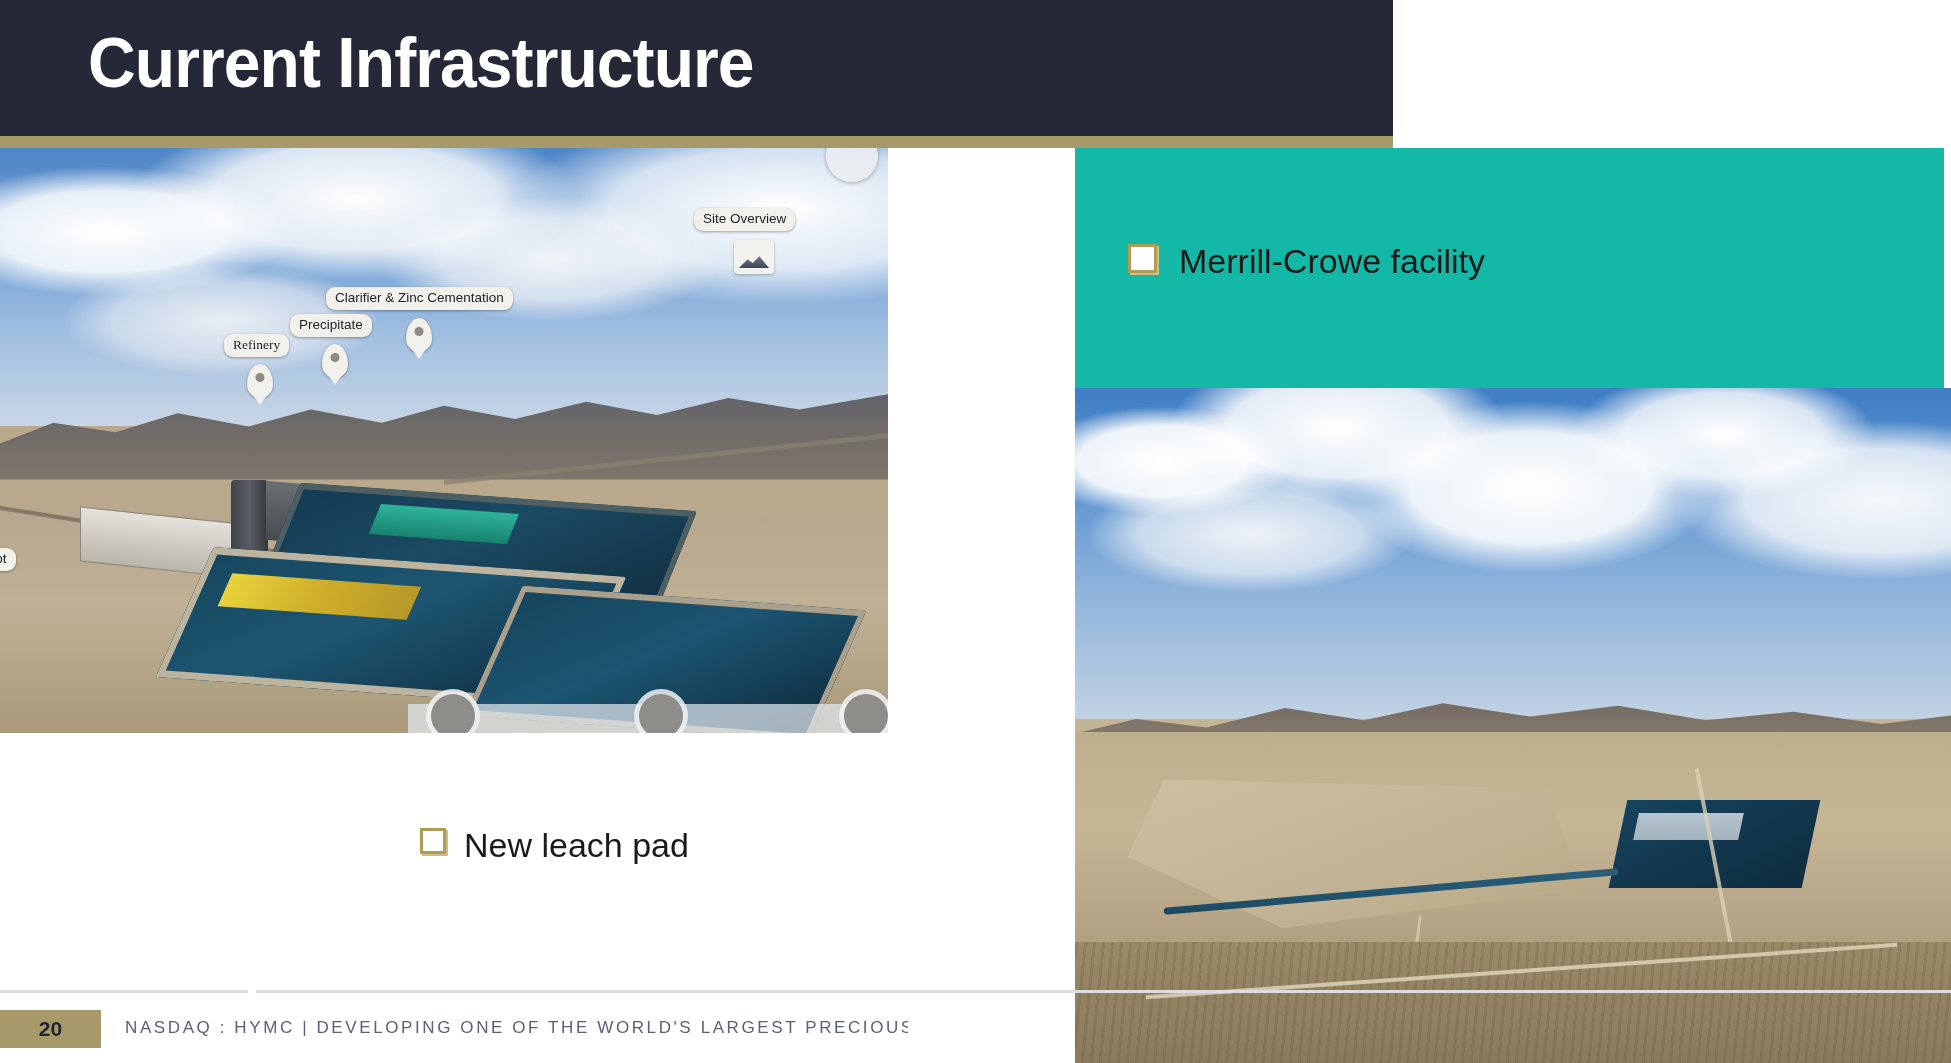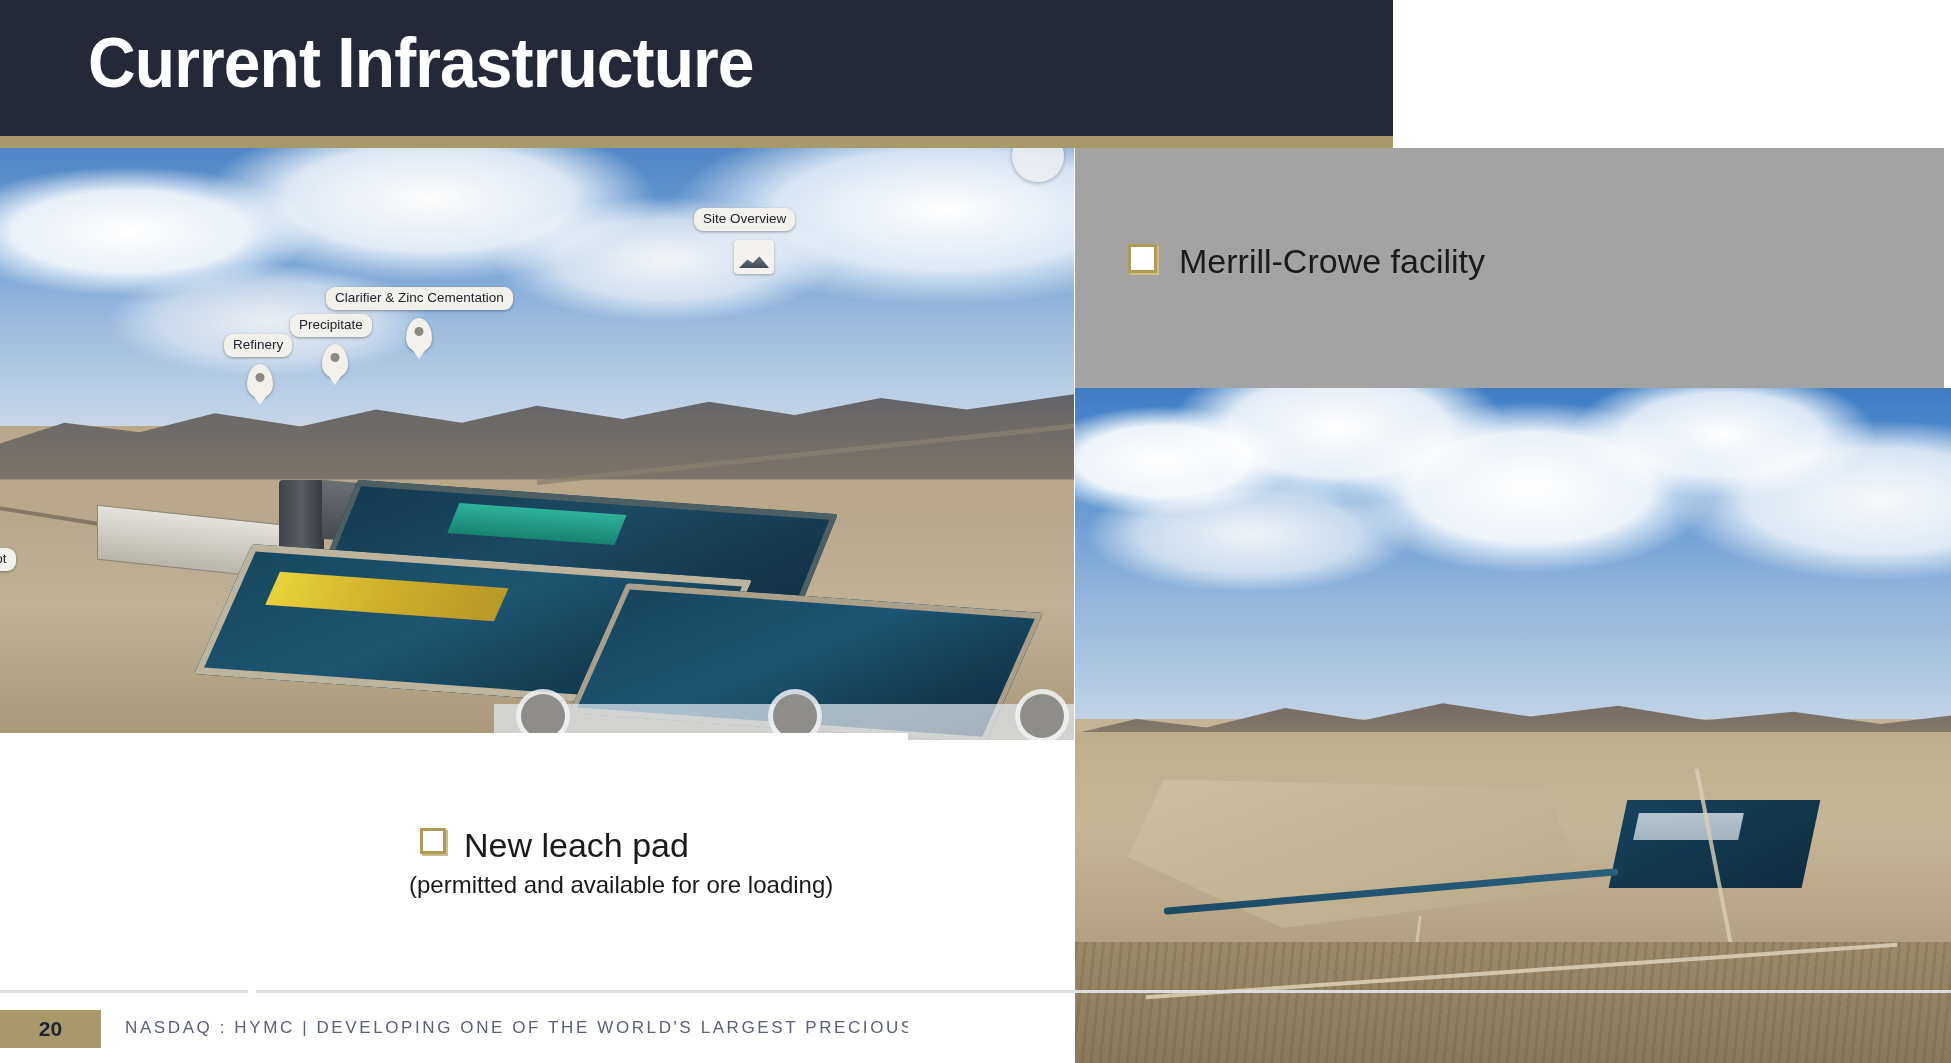--- a/index.html
+++ b/index.html
@@ -2,21 +2,21 @@
 <html><head>
 <meta charset="utf-8">
 <style>
   html,body{margin:0;padding:0;background:#fff;}
   body{width:1951px;height:1063px;position:relative;overflow:hidden;
        font-family:"Liberation Sans","DejaVu Sans",sans-serif;}
 
   .slide{position:absolute;inset:0;background:#ffffff;}
 
   
-  .photo-left{position:absolute;left:0;top:148px;width:1074px;height:592px;overflow:hidden;
+  .photo-left{position:absolute;left:0;top:148px;width:888px;height:592px;overflow:hidden;
               background:#b9a88c;}
   .pl-sky{position:absolute;left:0;top:0;width:100%;height:47%;
     background:
       radial-gradient(ellipse 260px 90px at 12% 30%, #ffffff 0%, rgba(255,255,255,.85) 45%, rgba(255,255,255,0) 72%),
       radial-gradient(ellipse 300px 110px at 40% 18%, #fdfdfd 0%, rgba(253,253,253,.8) 48%, rgba(255,255,255,0) 75%),
       radial-gradient(ellipse 220px 80px at 62% 40%, #f3f5f8 0%, rgba(243,245,248,.7) 50%, rgba(255,255,255,0) 78%),
       radial-gradient(ellipse 340px 120px at 88% 22%, #ffffff 0%, rgba(255,255,255,.75) 50%, rgba(255,255,255,0) 80%),
       radial-gradient(ellipse 200px 70px at 25% 62%, #e9edf3 0%, rgba(233,237,243,.6) 55%, rgba(255,255,255,0) 80%),
       linear-gradient(#4f86c6 0%, #6f9fd4 35%, #9ebde0 65%, #c8d6e6 100%);}
   .pl-ridge{position:absolute;left:0;top:40%;width:100%;height:16%;
@@ -112,21 +112,21 @@
 
   
   .header{position:absolute;left:0;top:0;width:1393px;height:136px;background:#242837;}
   .header-accent{position:absolute;left:0;top:136px;width:1393px;height:12px;background:#a8996a;}
   .slide-title{position:absolute;left:88px;top:22px;width:1260px;
     font-size:71px;font-weight:700;color:#ffffff;letter-spacing:-1px;
     font-family:"Liberation Sans Narrow","Liberation Sans",sans-serif;
     transform:scaleX(.93);transform-origin:left center;white-space:nowrap;}
 
   
-  .callout-mc{position:absolute;left:1075px;top:148px;width:869px;height:240px;background:#a3a3a3;}
+  .callout-mc{position:absolute;left:1075px;top:148px;width:869px;height:240px;background:#14b8a6;}
   .bullet-row{display:flex;align-items:flex-start;}
   .bullet-box{flex:0 0 auto;width:23px;height:23px;border:3px solid #b09b55;background:#fff;
               box-shadow:2px 2px 0 #cdbd8a;margin-right:22px;}
   .bullet-box.sm{width:20px;height:20px;border-width:3px;margin-right:18px;}
   .bullet-text{font-size:34px;color:#1a1a1a;line-height:1.05;}
   .mc-row{position:absolute;left:53px;top:96px;}
 
   
   .callout-lp{position:absolute;left:0;top:733px;width:908px;height:240px;background:#ffffff;}
   .lp-row{position:absolute;left:420px;top:95px;text-align:right;}
@@ -169,21 +169,21 @@
 
     <div class="vr-chip" style="left:694px;top:60px;">Site Overview</div>
     <div class="vr-thumb" style="left:734px;top:92px;"></div>
 
     <div class="vr-chip" style="left:326px;top:139px;">Clarifier &amp; Zinc Cementation</div>
     <div class="vr-pin" style="left:406px;top:170px;"></div>
 
     <div class="vr-chip" style="left:290px;top:166px;">Precipitate</div>
     <div class="vr-pin" style="left:322px;top:196px;"></div>
 
-    <div class="vr-chip" style="left:224px;top:186px;">Refinery</div>
+    <div class="vr-chip" style="left:224px;top:186px;font-family:Liberation Serif, serif;">Refinery</div>
     <div class="vr-pin" style="left:247px;top:216px;"></div>
 
     <div class="vr-chip" style="left:-28px;top:400px;">shot</div>
 
     <div class="vr-bar"></div>
     <div class="vr-ctl" style="left:48.5%;"></div>
     <div class="vr-ctl" style="left:72%;"></div>
     <div class="vr-ctl" style="left:95%;"></div>
   </div>
 
@@ -211,21 +211,20 @@
       <span class="bullet-text">Merrill-Crowe facility</span>
     </div>
   </div>
 
   <div class="callout-lp">
     <div class="lp-row">
       <div class="bullet-row">
         <span class="bullet-box sm"></span>
         <span class="lp-main">New leach pad</span>
       </div>
-      <div class="lp-sub">(permitted and available for ore loading)</div>
     </div>
   </div>
 
   <div class="footer-mask"></div>
   <div class="footer-rule-a"></div>
   <div class="footer-rule-b"></div>
   <div class="page-badge">
     <span class="page-num">20</span>
   </div>
   <div class="footer-text">NASDAQ : HYMC  |  DEVELOPING ONE OF THE WORLD'S LARGEST PRECIOUS MET</div>

